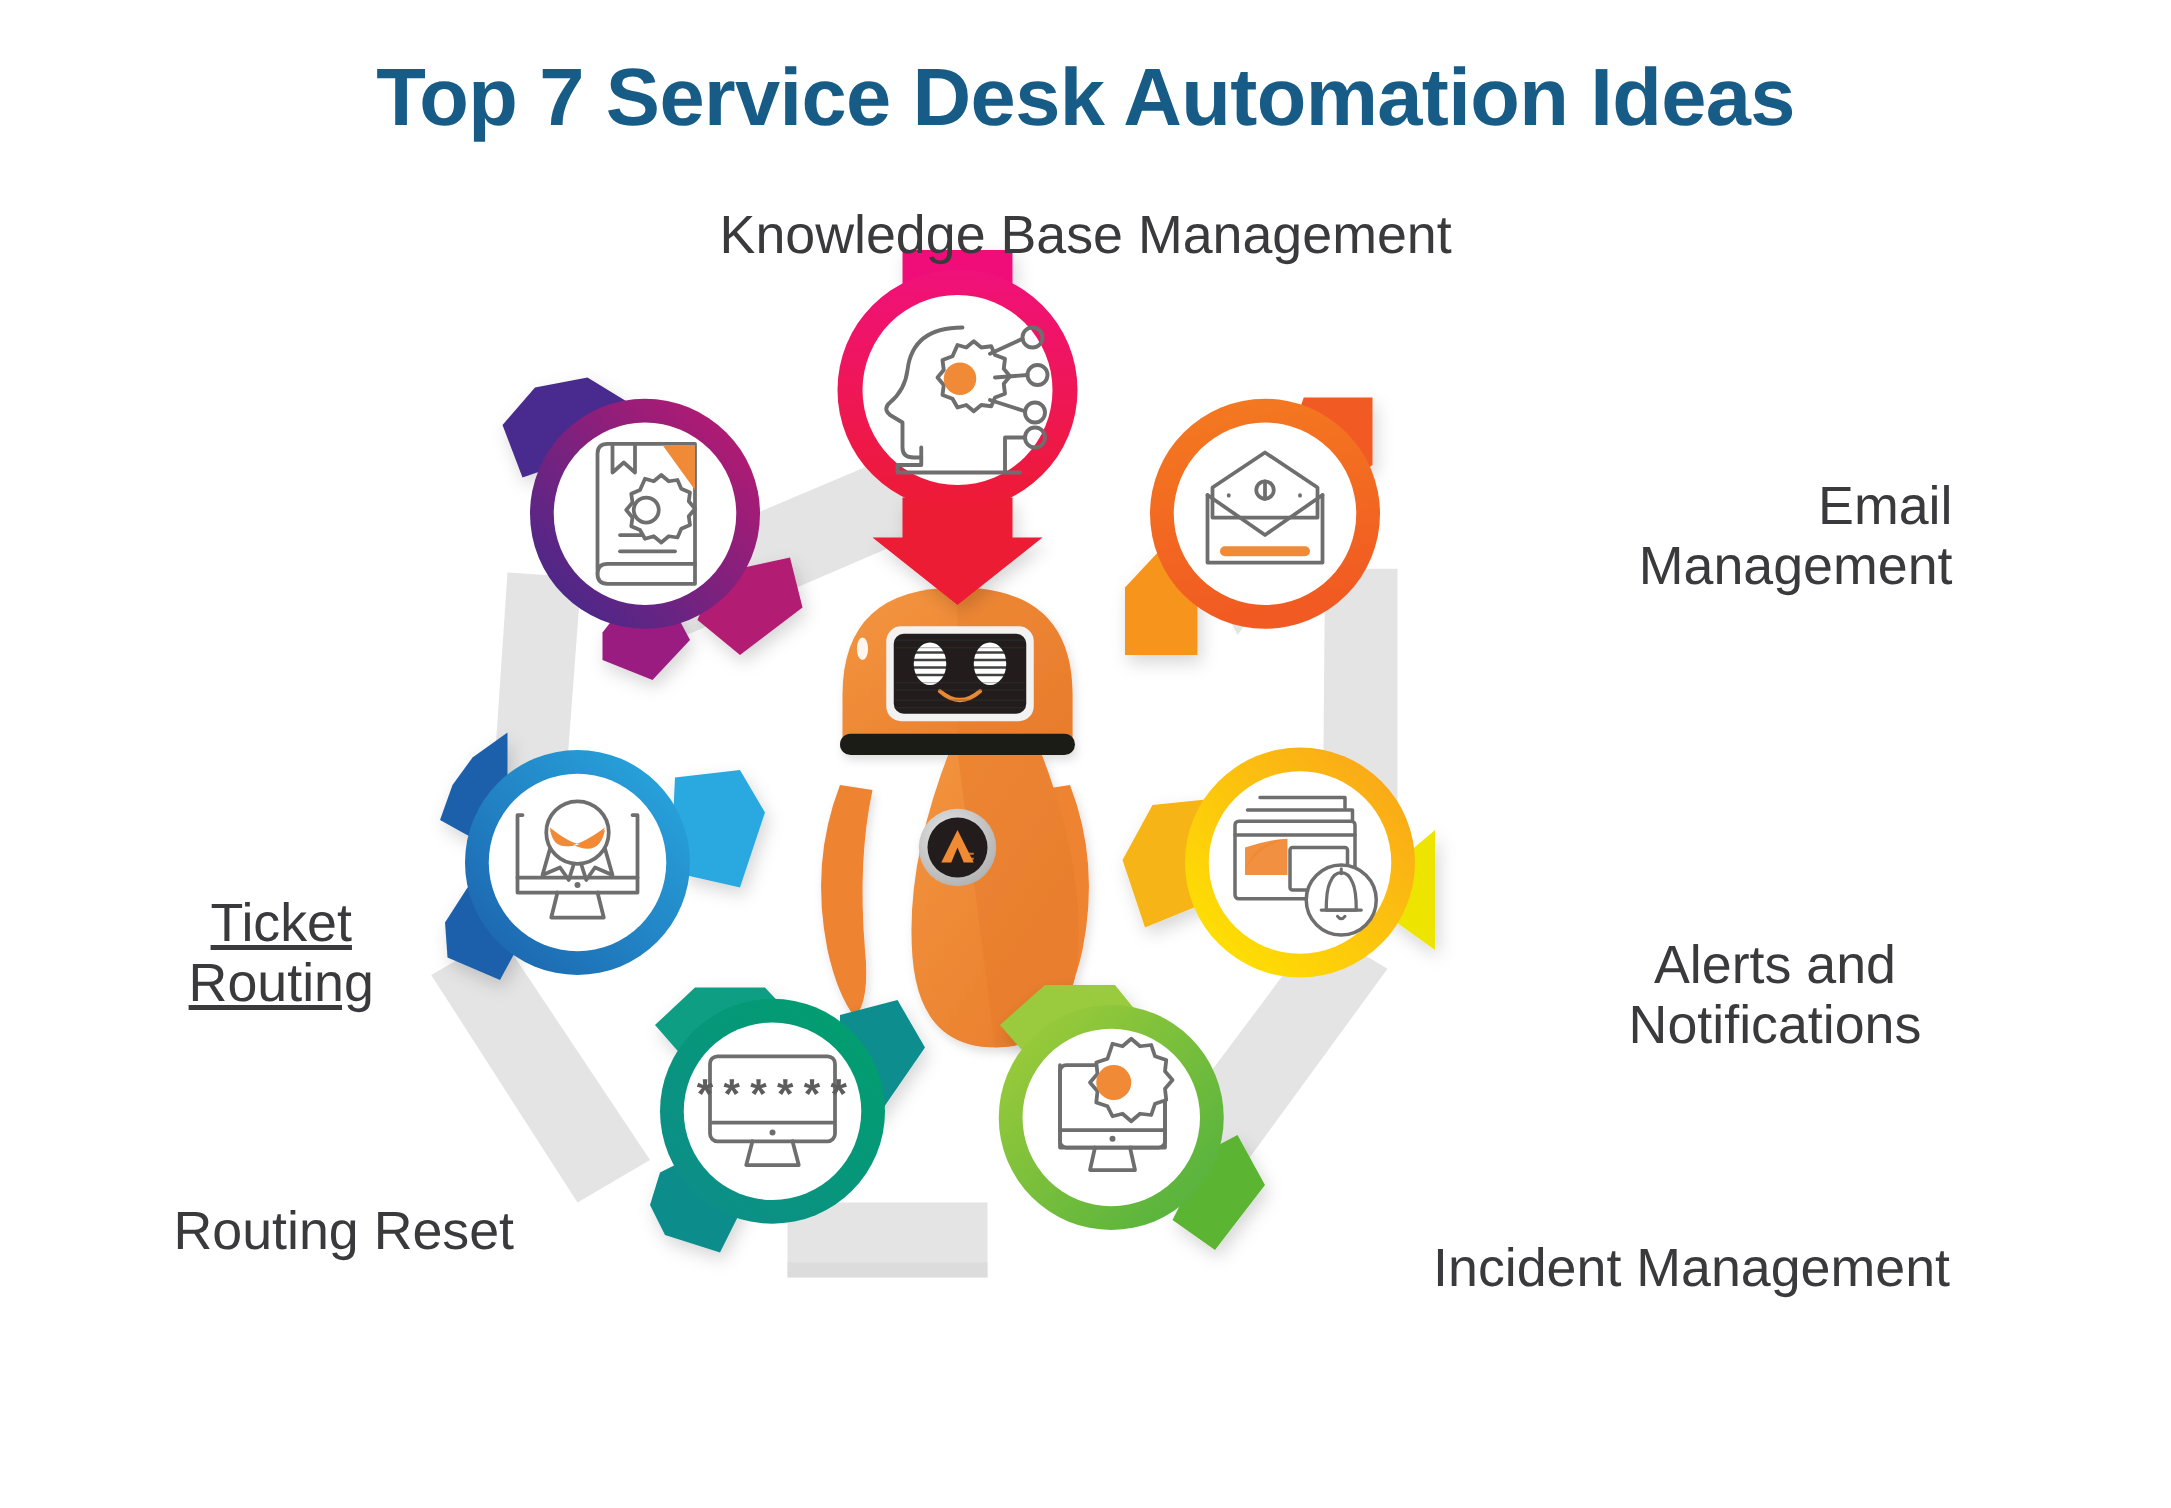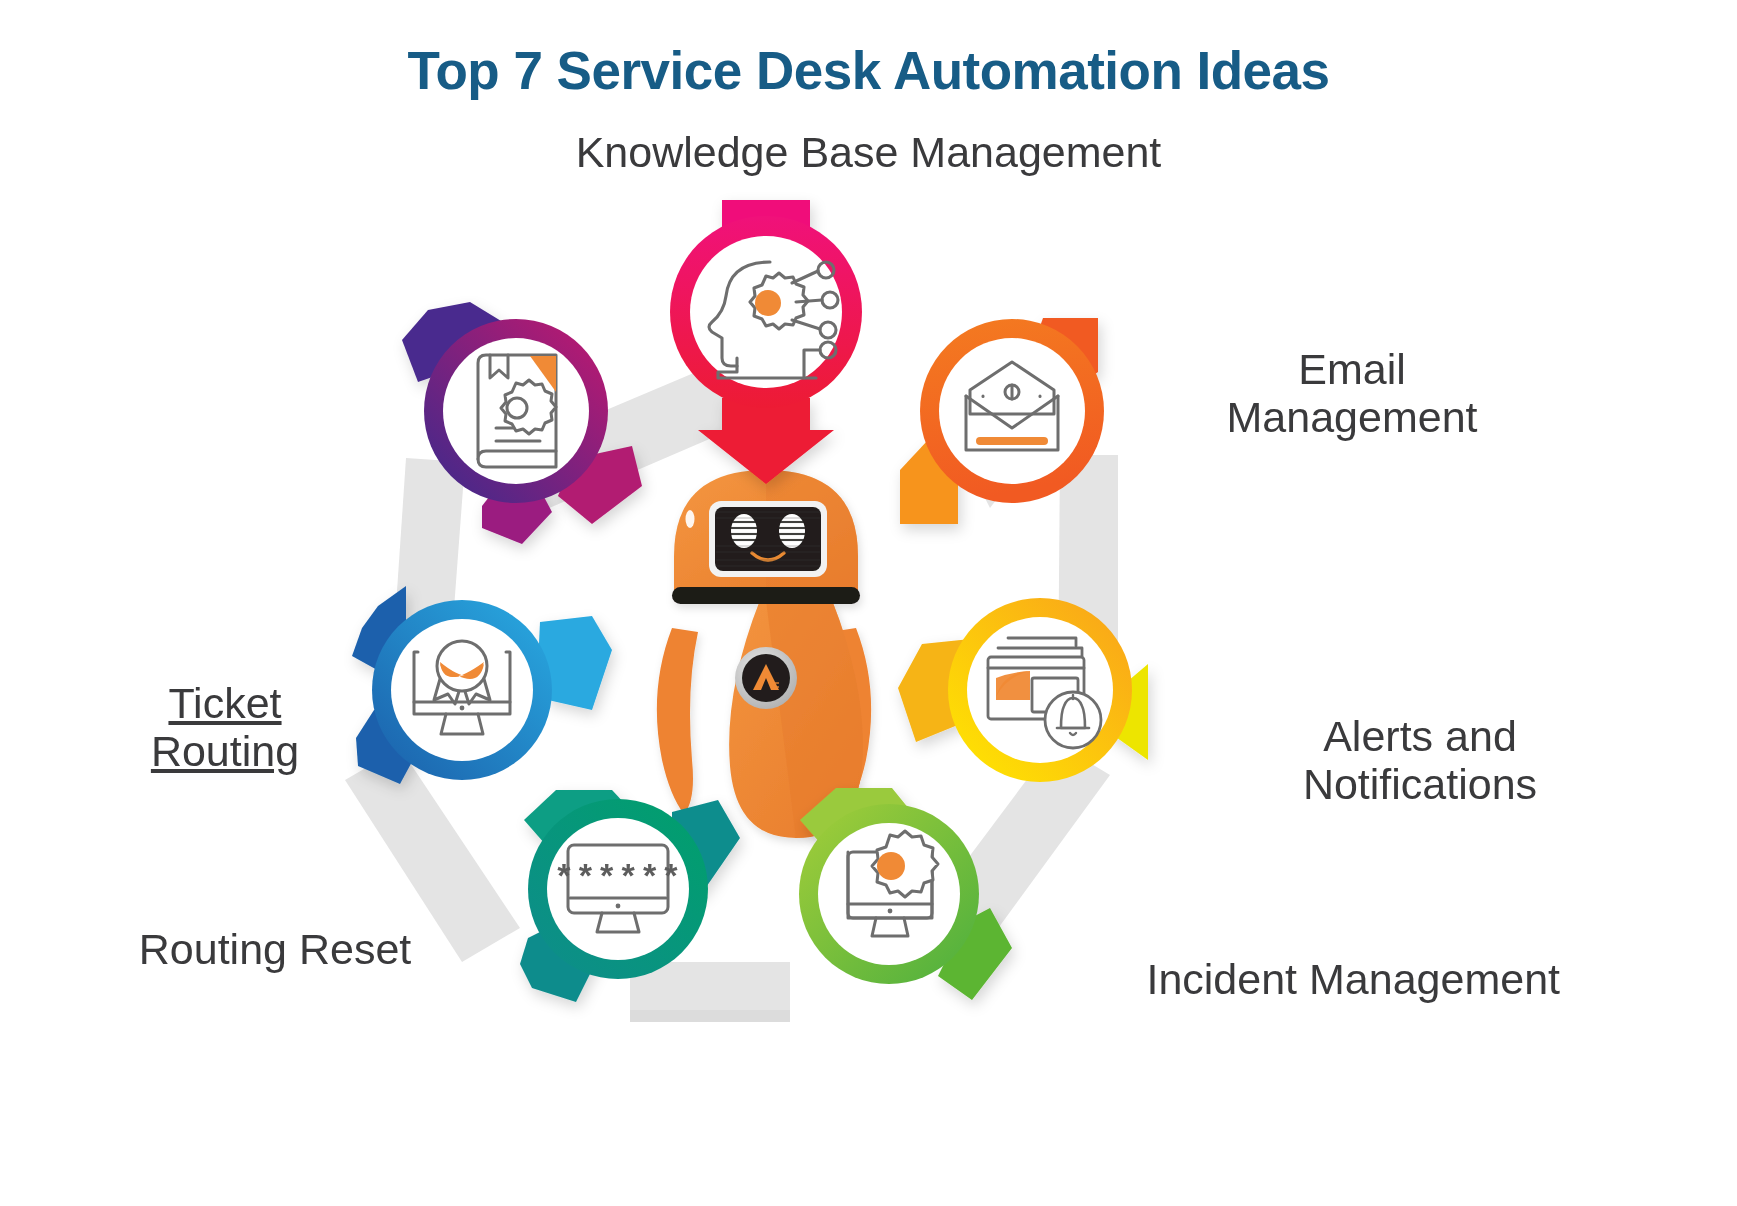--- a/index.html
+++ b/index.html
@@ -19,37 +19,38 @@
     width: 1737px;
     height: 1206px;
     background: #ffffff;
   }
   #title {
     position: absolute;
     top: 40px;
     left: 0;
     width: 1737px;
     text-align: center;
-    font-size: 53px;
+    font-size: 65px;
     font-weight: bold;
     color: #175C86;
     letter-spacing: -0.5px;
     font-family: "Liberation Sans", sans-serif;
   }
   .node-label {
     position: absolute;
     color: #3a3a3c;
     font-size: 43px;
     line-height: 1.12;
     font-family: "Liberation Sans", sans-serif;
     white-space: pre-line;
     font-weight: normal;
+    margin-top: 36px;
   }
   #lbl-kb      { top: 128px; left: 0; width: 1737px; text-align: center; }
-  #lbl-email   { top: 345px; left: 1142px; width: 420px; text-align: center; }
+  #lbl-email   { top: 345px; left: 1142px; width: 420px; text-align: right; }
   #lbl-alerts  { top: 712px; left: 1185px; width: 470px; text-align: center; }
   #lbl-incident{ top: 955px; left: 940px; width: 620px; text-align: right; }
   #lbl-password{ top: 925px; left: 40px; width: 470px; text-align: center; }
   #lbl-ticket  { top: 679px; left: 60px; width: 330px; text-align: center; text-decoration: underline; }
   #lbl-sla     { top: 325px; left: 30px; width: 380px; text-align: center; }
 
   svg#diagram {
     position: absolute;
     top: 0;
     left: 0;

